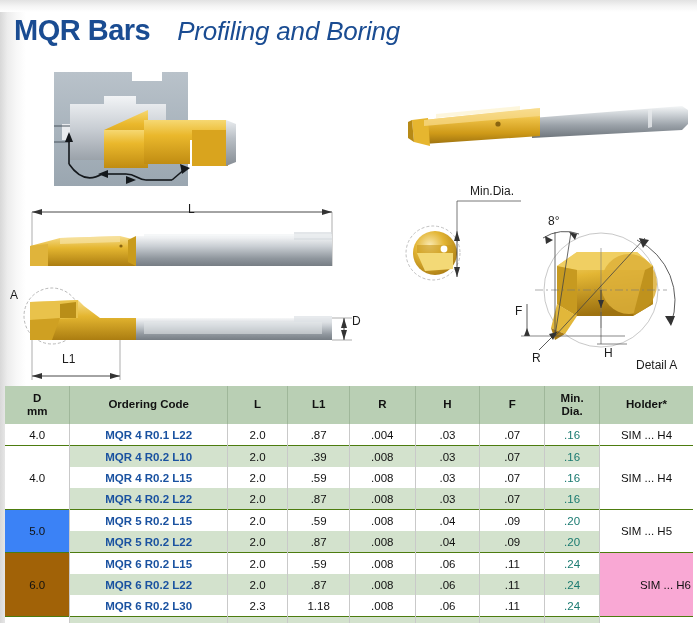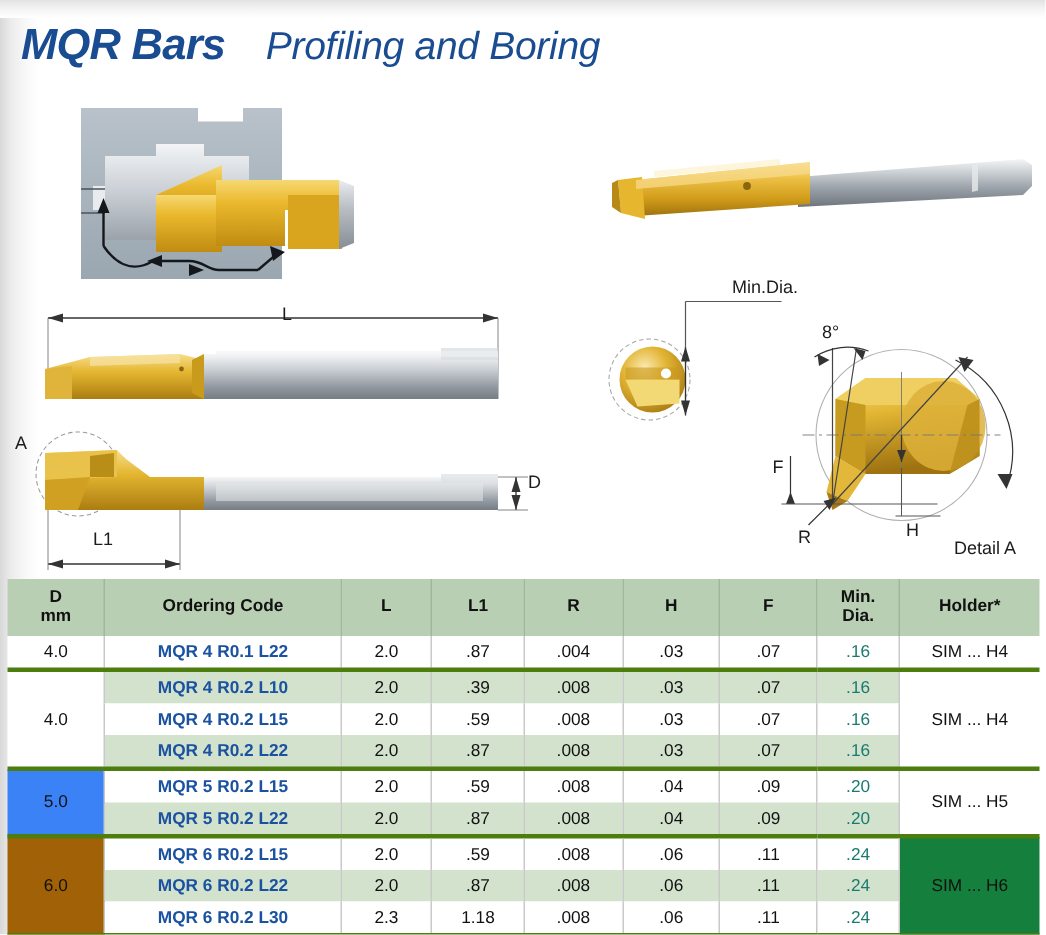--- a/index.html
+++ b/index.html
@@ -20,21 +20,21 @@
     background:linear-gradient(to bottom,#e2e2e2 0%,#f4f4f4 50%,#ffffff 100%);
     pointer-events:none;
   }
 
   
   .title-wrap{
     position:absolute;left:14px;top:14px;
     white-space:nowrap;
   }
   .title-main{
-    font-weight:bold;font-style:italic;font-size:29px;
+    font-weight:bold;font-size:29px;
     letter-spacing:-0.5px;
   }
   .title-sub{
     font-style:italic;font-size:26px;font-weight:normal;
     letter-spacing:-0.2px;margin-left:27px;
   }
 
   
   .figures{position:absolute;left:0;top:56px;width:697px;height:330px;}
   .fig{position:absolute;}
@@ -61,21 +61,21 @@
     border-right:1px solid #c9c9c9;
     font-size:11.5px;
   }
   table.spec td:last-child{border-right:none;}
   tr.alt td{background:#d3e2cd;}
   tr.plain td{background:#ffffff;}
   td.code{font-weight:bold;}
   td.dcol{font-weight:normal;border-right:1px solid #b4b4b4;}
   td.mindia{font-weight:normal;}
   td.holder{border-left:1px solid #c9c9c9;}
-  tr.grp-start td{border-top:3px solid #4d7c0f;}
+  tr.grp-start td{border-top:1px solid #4d7c0f;}
 </style>
 </head>
 <body>
 
 <div class="page-shade-left"></div>
 <div class="page-shade-top"></div>
 
 <div class="title-wrap">
   <span class="title-main" style="color: rgb(26, 76, 146);">MQR Bars</span><span class="title-sub" style="color: rgb(26, 76, 146);">Profiling and Boring</span>
 </div>
@@ -234,21 +234,21 @@
     <path d="M22 72 L58 72 L58 88 L30 90 Z" fill="#f3d976"></path>
     <path d="M22 72 L58 72 L58 64 L22 64 Z" fill="#c9991d" opacity=".6"></path>
     <circle cx="49" cy="68" r="3.4" fill="#ffffff"></circle>
 
     <line x1="62" y1="50" x2="62" y2="96" stroke="#333" stroke-width="0.9"></line>
     <polygon points="62,50 59,60 65,60" fill="#333"></polygon>
     <polygon points="62,96 59,86 65,86" fill="#333"></polygon>
     <line x1="62" y1="20" x2="62" y2="50" stroke="#555" stroke-width="0.8"></line>
     <line x1="62" y1="20" x2="126" y2="20" stroke="#555" stroke-width="0.8"></line>
   </svg>
-  <div class="dim-label" style="left:488px;top:128px;font-size:12px;">Min.Dia.</div>
+  <div class="dim-label" style="left:470px;top:128px;font-size:12px;">Min.Dia.</div>
 
   <svg class="fig" style="left:505px;top:152px;" width="192" height="178" viewBox="0 0 192 178">
     <defs>
       <linearGradient id="goldInsert" x1="0" y1="0" x2="0.2" y2="1">
         <stop offset="0%" stop-color="#f8dd84"></stop>
           <stop offset="40%" stop-color="#e3b634"></stop>
         <stop offset="100%" stop-color="#9e7210"></stop>
       </linearGradient>
     </defs>
 
@@ -394,21 +394,21 @@
         </tr>
         <tr class="plain grp-start">
           <td class="dcol" rowspan="3" style="background: #a16207;">6.0</td>
           <td class="code" style="color: rgb(26, 82, 160);">MQR 6 R0.2 L15</td>
           <td>2.0</td>
           <td>.59</td>
           <td>.008</td>
           <td>.06</td>
           <td>.11</td>
           <td class="mindia" style="color: rgb(26, 122, 112);">.24</td>
-          <td class="holder" rowspan="3" style="background: #15803d;">SIM ... H6</td>
+          <td class="holder" rowspan="3" style="background: #f9a8d4; text-align: right;">SIM ... H6</td>
         </tr>
         <tr class="alt">
           <td class="code" style="color: rgb(26, 82, 160);">MQR 6 R0.2 L22</td>
           <td>2.0</td>
           <td>.87</td>
           <td>.008</td>
           <td>.06</td>
           <td>.11</td>
           <td class="mindia" style="color: rgb(26, 122, 112);">.24</td>
         </tr>

